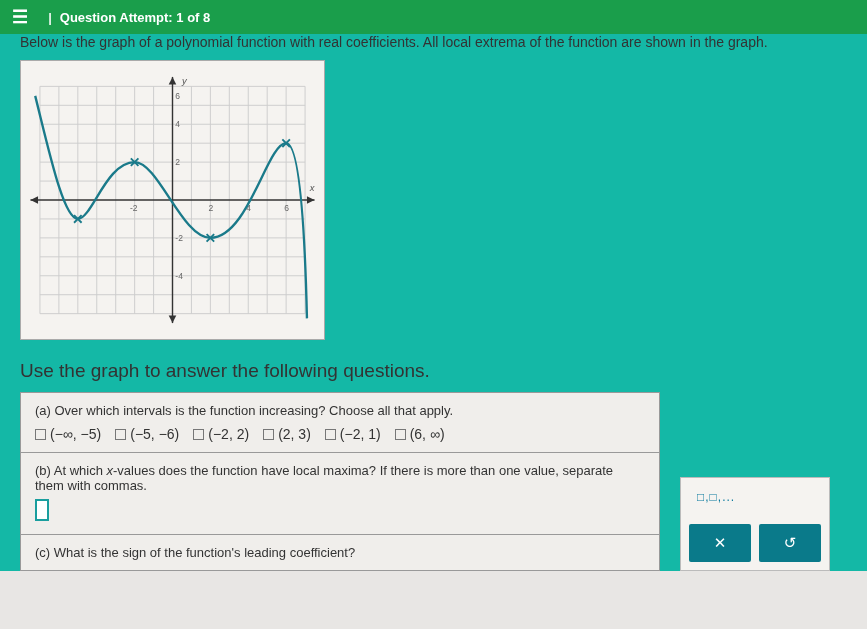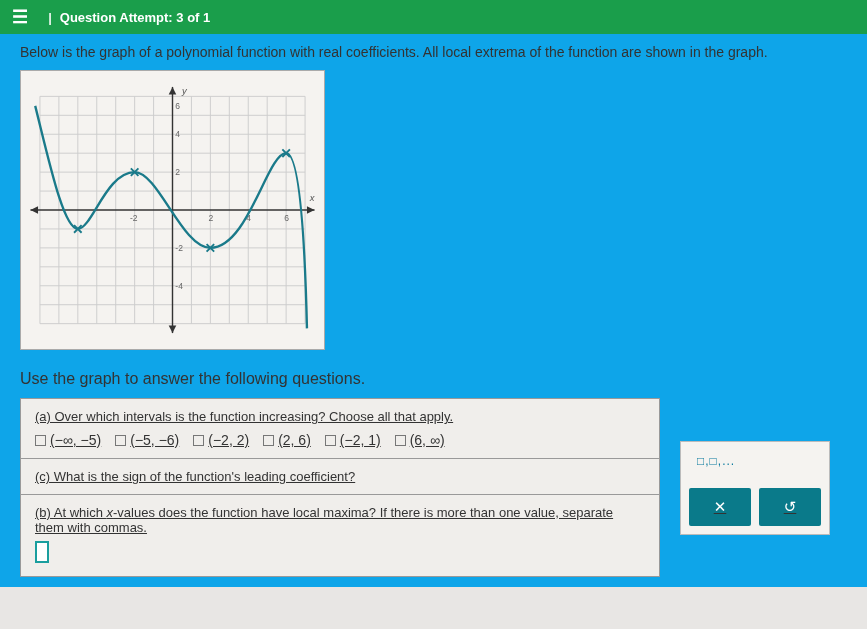--- a/index.html
+++ b/index.html
@@ -20,49 +20,48 @@
       font-size: 13px;
       font-weight: bold;
     }
     .menu-icon {
       margin-right: 12px;
       cursor: pointer;
       font-size: 18px;
     }
     .divider { margin: 0 8px; opacity: 0.9; }
     .content {
-      padding: 10px 20px;
-      background: #0ea5e9;
+      padding: 0 20px;
+      background: #14b8a6;
     }
     .prompt {
       font-size: 14px;
       color: #333;
       margin-bottom: 10px;
       font-weight: 500;
     }
     .graph-box {
       border: 1px solid #aaa;
       background: #f5f3f0;
       width: 305px;
       height: 280px;
       position: relative;
       margin-bottom: 8px;
     }
     .graph-svg { width: 100%; height: 100%; }
     .subprompt {
-      font-size: 16px;
+      font-size: 19px;
       color: #333;
       margin-bottom: 10px;
       margin-top: 20px;
     }
     .answer-area {
       display: flex;
       gap: 20px;
-      align-items: center;
-      text-decoration: underline;
+      align-items: flex-end;
     }
     .question-table {
       border: 1px solid #999;
       background: #f0eeeb;
       width: 640px;
     }
     .q-row {
       border-bottom: 1px solid #999;
       padding: 10px 14px;
       font-size: 13px;
@@ -122,21 +121,21 @@
       justify-content: center;
     }
     .x-var { font-style: italic; }
   </style>
 </head>
 <body>
 
 <div class="header">
   <span class="menu-icon">☰</span>
   <span class="divider">|</span>
-  <span>Question Attempt: 3 of 1</span>
+  <span>Question Attempt: 1 of 8</span>
 </div>
 
 <div class="content">
   <p class="prompt">Below is the graph of a polynomial function with real coefficients. All local extrema of the function are shown in the graph.</p>
 
   <div class="graph-box">
     <svg class="graph-svg" viewBox="0 0 320 280">
       <g stroke="#ccc" stroke-width="1">
         <line x1="20" y1="20" x2="20" y2="260"></line>
           <line x1="40" y1="20" x2="40" y2="260"></line>
@@ -206,38 +205,38 @@
           <span class="opt">
               <span class="checkbox"></span>
               <span>(−5, −6)</span>
             </span>
           <span class="opt">
               <span class="checkbox"></span>
               <span>(−2, 2)</span>
             </span>
           <span class="opt">
               <span class="checkbox"></span>
-              <span>(2, 6)</span>
+              <span>(2, 3)</span>
             </span>
           <span class="opt">
               <span class="checkbox"></span>
               <span>(−2, 1)</span>
             </span>
           <span class="opt">
               <span class="checkbox"></span>
               <span>(6, ∞)</span>
             </span>
         </div>
-      </div>
-      <div class="q-row">
-        <span>(c) What is the sign of the function's leading coefficient?</span>
       </div>
       <div class="q-row">
         <span>(b) At which </span><span class="x-var">x</span><span>-values does the function have local maxima? If there is more than one value, separate them with commas.</span>
         <div><span class="input-box"></span></div>
+      </div>
+      <div class="q-row">
+        <span>(c) What is the sign of the function's leading coefficient?</span>
       </div>
     </div>
 
     <div class="side-panel">
       <span class="interval-btn">□,□,...</span>
       <div class="side-buttons">
         <button class="btn">
           <span>✕</span>
         </button>
         <button class="btn">

